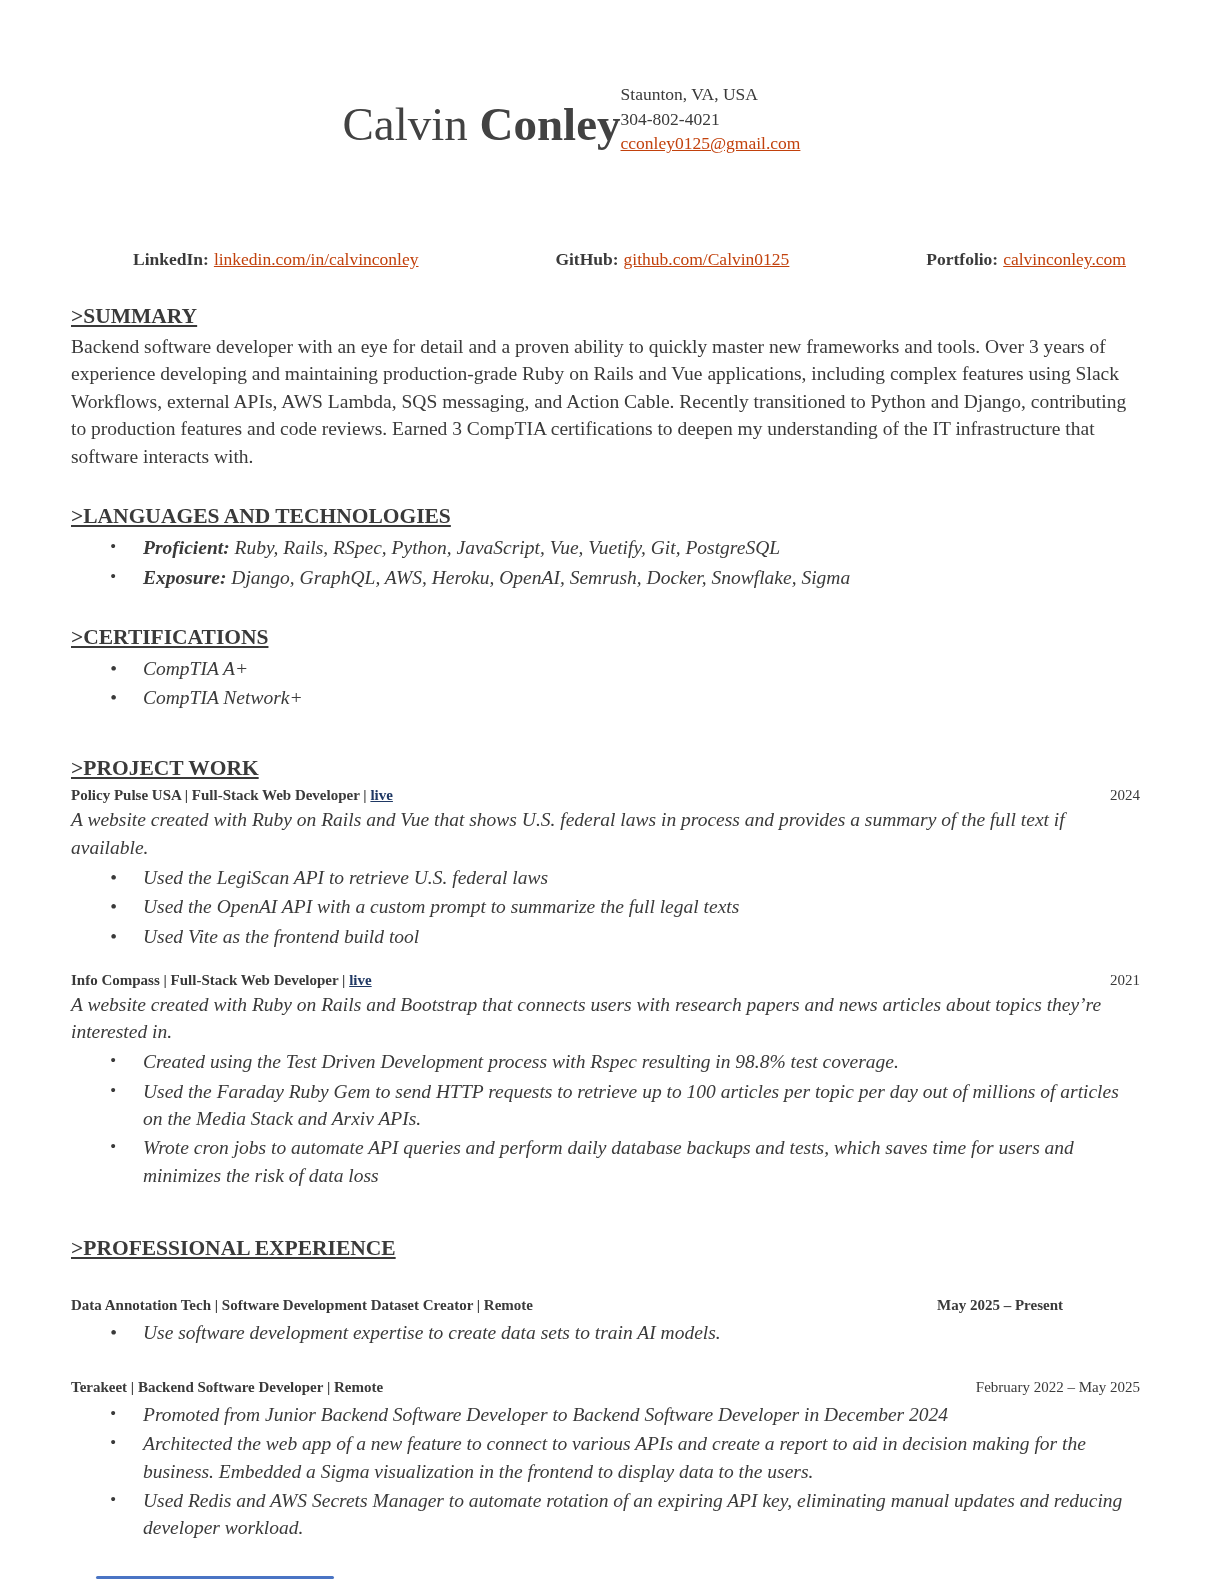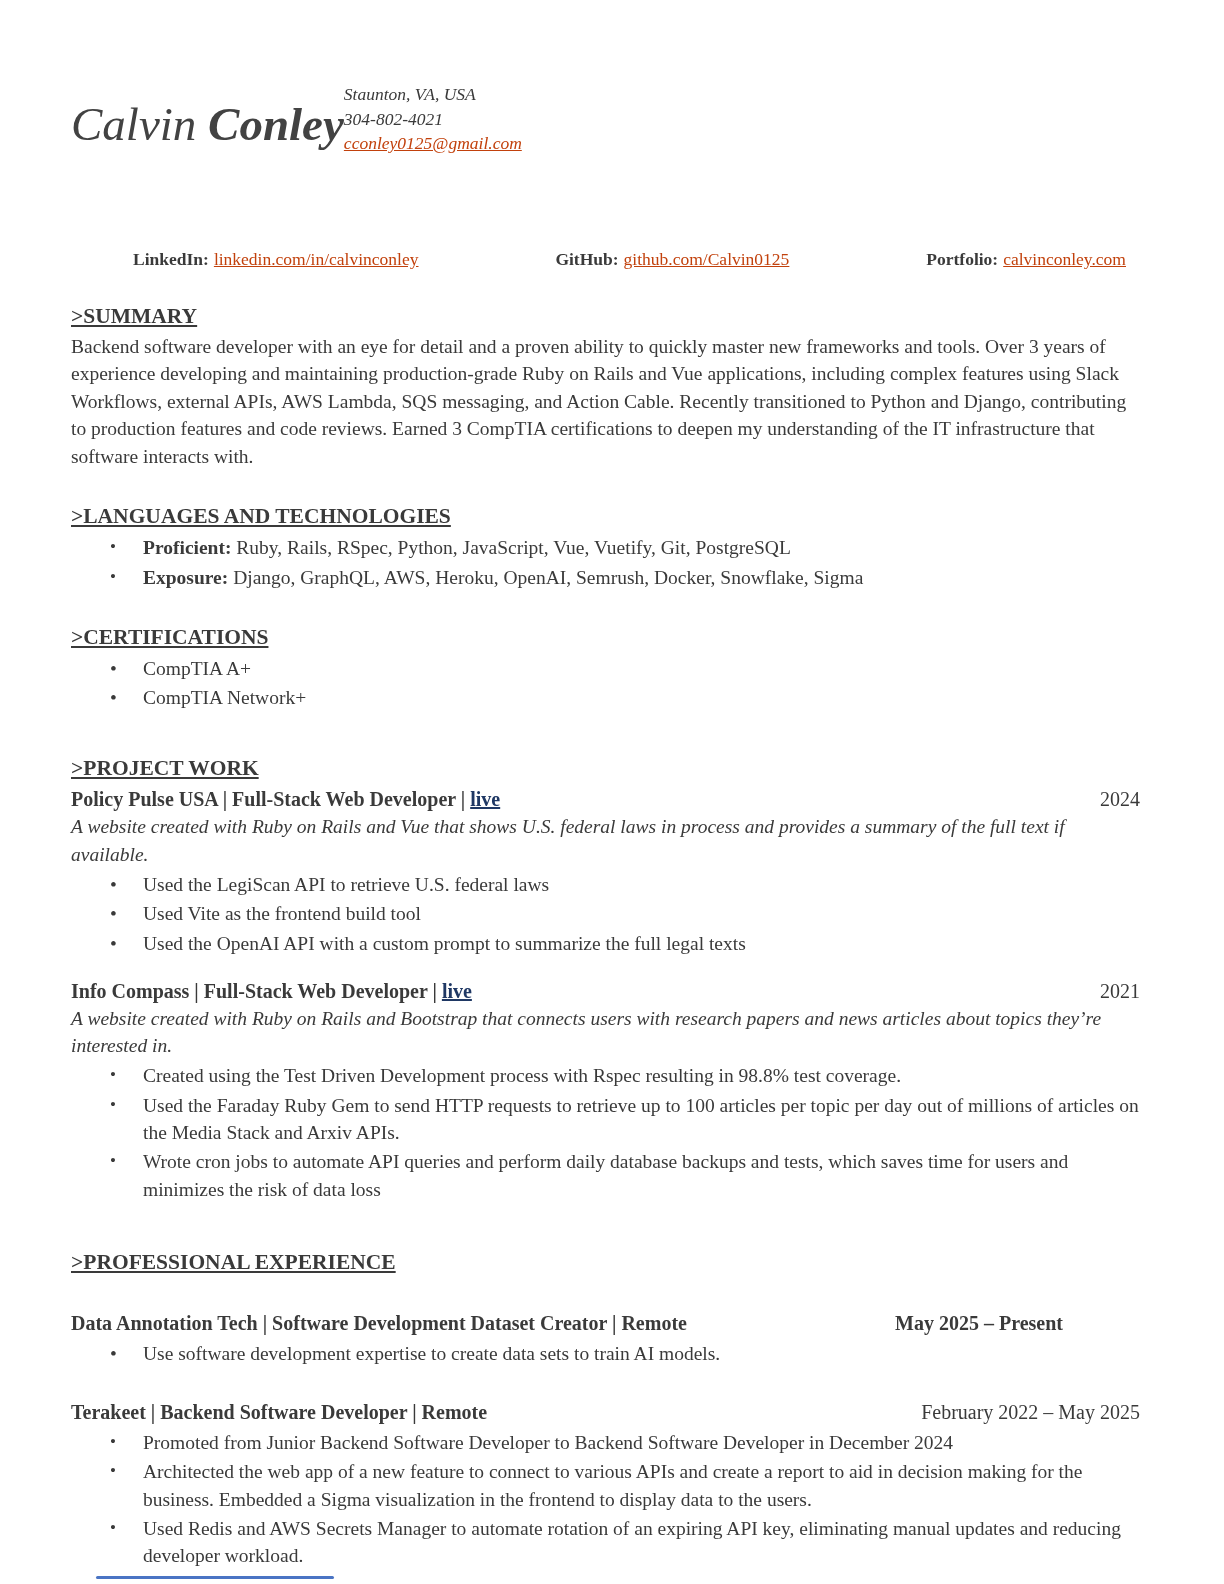--- a/index.html
+++ b/index.html
@@ -8,21 +8,21 @@
     width: 1224px; height: 1584px;
     background: #ffffff;
     color: #3a3a3a;
     font-family: "Liberation Serif", serif;
     position: relative;
     overflow: hidden;
   }
   .page { padding: 66px 84px 0 71px; }
 
   
-  .header { display: flex; justify-content: flex-start; align-items: flex-start; font-style: italic; }
+  .header { display: flex; justify-content: center; align-items: flex-start; }
   .name { font-size: 47px; color: #424242; line-height: 1.15; font-weight: 400; }
   .name .last { font-weight: 700; }
   .contact { font-size: 17.5px; line-height: 1.4; padding-top: 16px; width: 248px; }
 
   a { color: #c2410c; text-decoration: underline; cursor: pointer; }
   a.live-link { color: #1f3864; font-weight: 700; }
 
   .profiles {
     display: flex; justify-content: space-between;
     margin: 66px 14px 0 62px; font-size: 17.5px; gap: 36px;
@@ -32,32 +32,32 @@
   .section-heading {
     font-size: 21.5px; font-weight: 700; color: #3a3a3a;
     margin: 0; line-height: 1.3; text-decoration: underline;
   }
   .sec { margin-top: 33px; }
   .sec.projects { margin-top: 44px; }
   .sec.experience { margin-top: 46px; }
 
   .body-text { font-size: 19.5px; line-height: 1.41; margin: 2px 0 0; }
 
-  ul { margin: 3px 0 0; padding: 0; list-style: none; }
+  ul { margin: 3px 0 0; padding: 0; list-style: none; font-style: italic; }
   li {
     position: relative; padding-left: 72px;
     font-size: 19.5px; line-height: 1.4; margin-top: 2px;
   }
   li::before { content: "•"; position: absolute; left: 39px; top: 0; }
   li .b { font-weight: 700; }
   ul.round li::before { font-size: 17px; top: 1px; }
 
   .entry { margin-top: 27px; }
   .entry.first { margin-top: 32px; }
-  .entry-head { display: flex; justify-content: space-between; font-size: 20px; line-height: 1.4; }
+  .entry-head { display: flex; justify-content: space-between; font-size: 15px; line-height: 1.4; }
   .entry-title { font-weight: 700; }
   .entry-date { white-space: nowrap; }
   .entry-date.inset { margin-right: 77px; font-weight: bold; }
   .entry-desc { font-style: italic; font-size: 19.5px; line-height: 1.4; margin: 0; }
 
   .clipped-underline {
     position: absolute; left: 96px; top: 1576px;
     width: 238px; height: 3px; background: #4a74c4; border-radius: 2px;
   }
 </style>
@@ -106,22 +106,22 @@
     <h2 class="section-heading">&gt;PROJECT WORK</h2>
 
     <div class="entry" style="margin-top:2px;">
       <div class="entry-head">
         <span><span class="entry-title">Policy Pulse USA | Full-Stack Web Developer | </span><a class="live-link">live</a></span>
         <span class="entry-date">2024</span>
       </div>
       <p class="entry-desc">A website created with Ruby on Rails and Vue that shows U.S. federal laws in process and provides a summary of the full text if available.</p>
       <ul>
         <li>Used the LegiScan API to retrieve U.S. federal laws</li>
+        <li>Used the OpenAI API with a custom prompt to summarize the full legal texts</li>
         <li>Used Vite as the frontend build tool</li>
-        <li>Used the OpenAI API with a custom prompt to summarize the full legal texts</li>
       </ul>
     </div>
 
     <div class="entry" style="margin-top:20px;">
       <div class="entry-head">
         <span><span class="entry-title">Info Compass | Full-Stack Web Developer | </span><a class="live-link">live</a></span>
         <span class="entry-date">2021</span>
       </div>
       <p class="entry-desc">A website created with Ruby on Rails and Bootstrap that connects users with research papers and news articles about topics they’re interested in.</p>
       <ul class="round">

